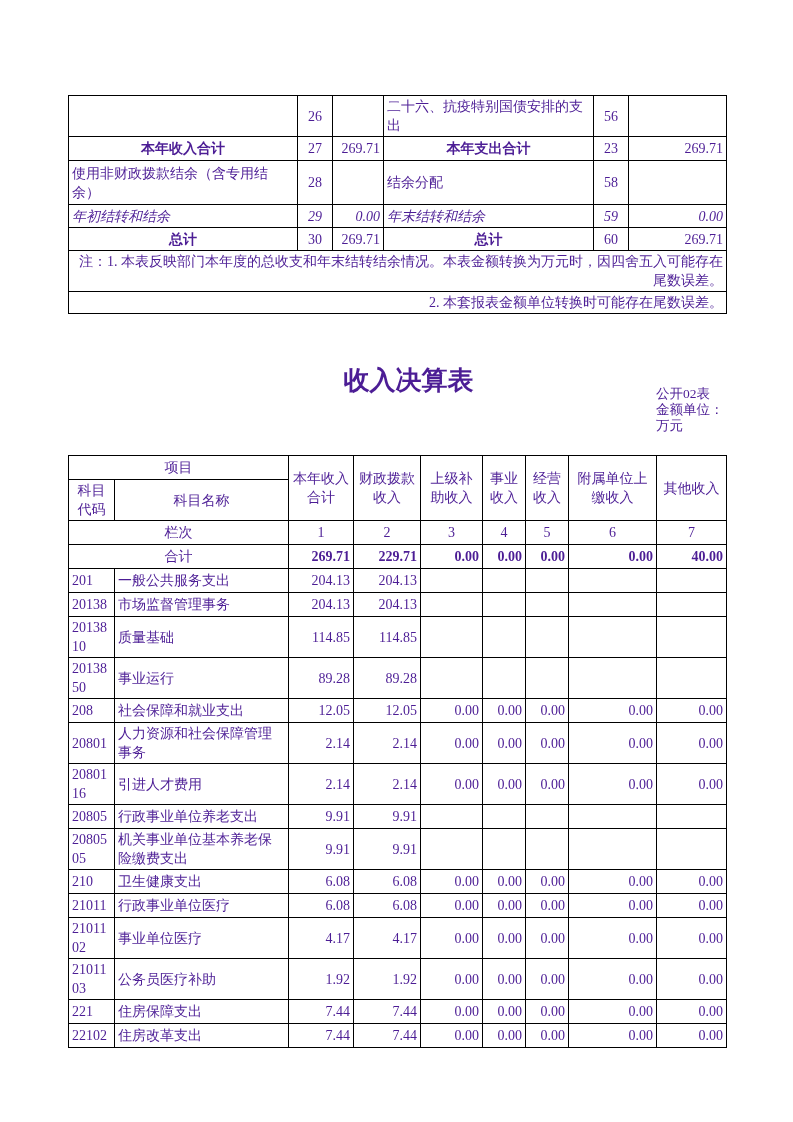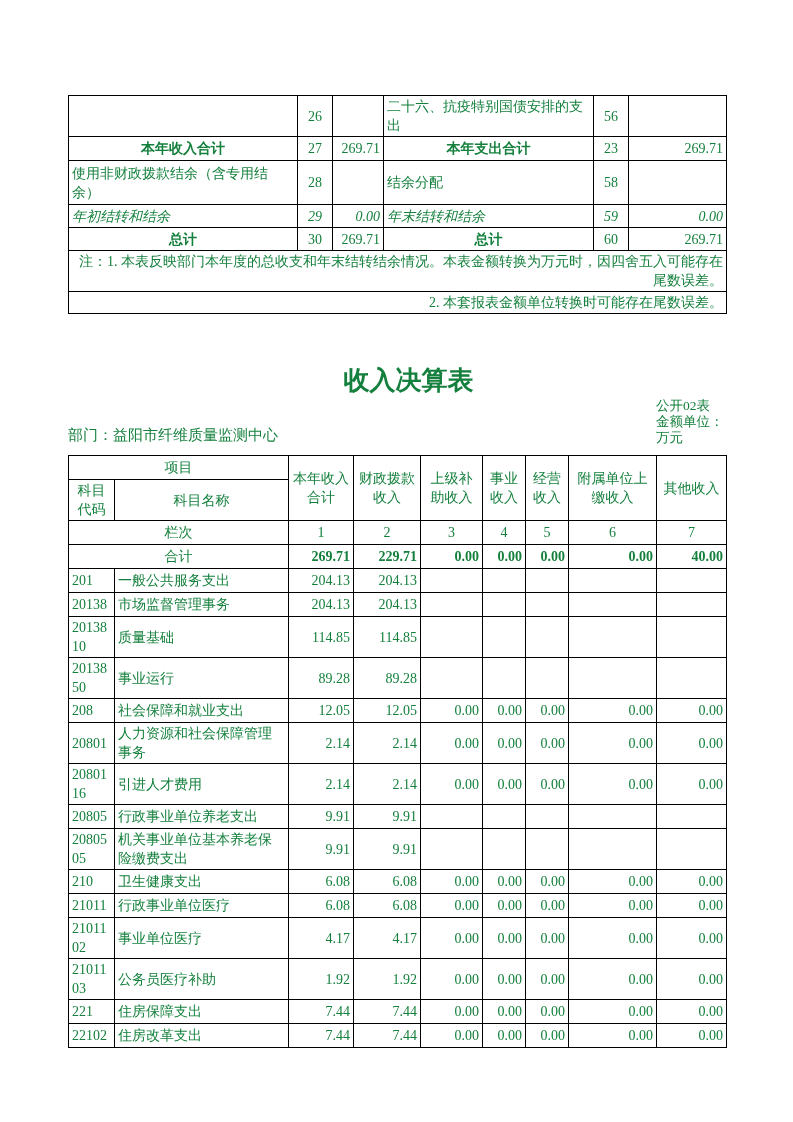--- a/index.html
+++ b/index.html
@@ -6,21 +6,21 @@
     margin: 0;
     padding: 0;
     background: #ffffff;
   }
   .page {
     position: relative;
     width: 793px;
     height: 1122px;
     background: #ffffff;
     font-family: "Liberation Serif", "DejaVu Serif", serif;
-    color: #15803d;
+    color: #4c1d95;
     overflow: hidden;
   }
   table.tbl {
     position: absolute;
     left: 68px;
     border-collapse: collapse;
     table-layout: fixed;
     width: 658px;
     background: #ffffff;
   }
@@ -56,21 +56,21 @@
     left: 12px; top: 366px;
     width: 793px;
     margin: 0;
     text-align: center;
     font-size: 26px;
     font-weight: bold;
     line-height: 30px;
   }
   .meta {
     position: absolute;
-    left: 656px; top: 398px;
+    left: 656px; top: 386px;
     width: 76px;
     font-size: 13.5px;
     line-height: 16px;
     text-align: left;
   }
   .dept {
     position: absolute;
     left: 68px; top: 426px;
     font-size: 15px;
     line-height: 19px;
@@ -149,21 +149,20 @@
   </table>
 
   <h1 class="title">收入决算表</h1>
 
   <div class="meta">
     <div>公开02表</div>
     <div>金额单位：</div>
     <div>万元</div>
   </div>
 
-  <div class="dept">部门：益阳市纤维质量监测中心</div>
 
   <table class="tbl income">
     <colgroup>
       <col style="width:46px">
         <col style="width:174px">
         <col style="width:65px">
       <col style="width:67px">
         <col style="width:62px">
         <col style="width:43px">
       <col style="width:43px">

